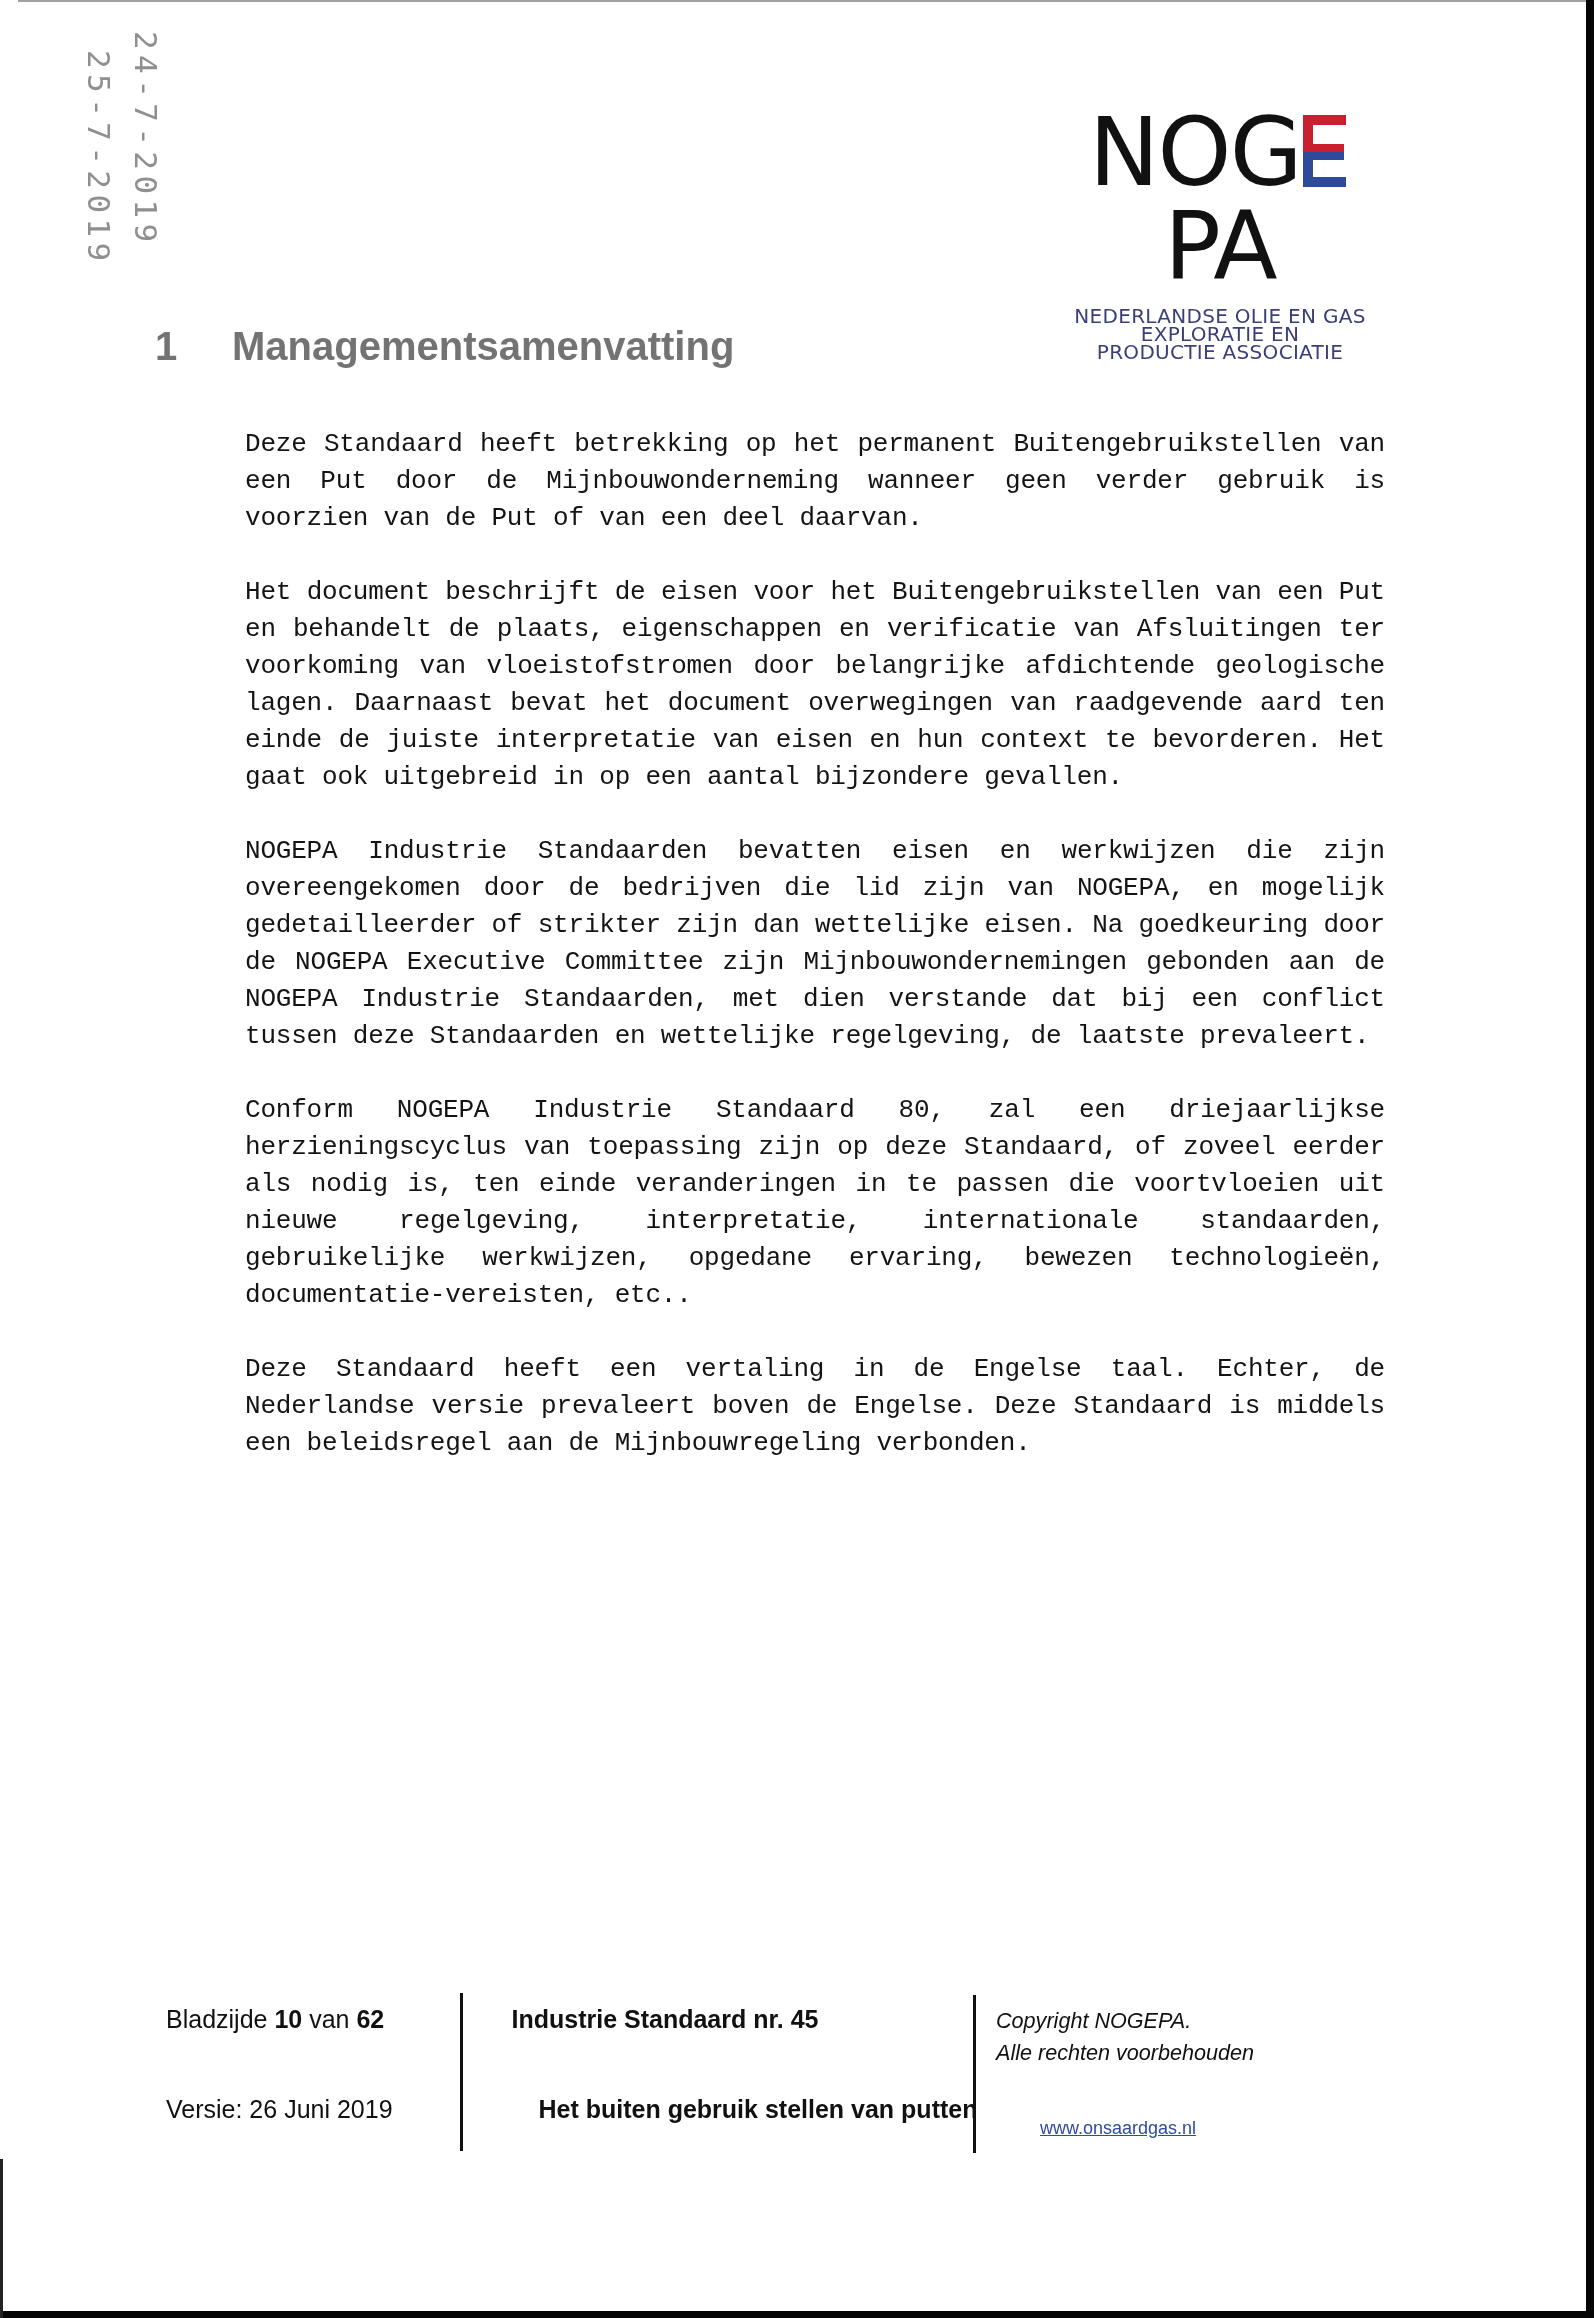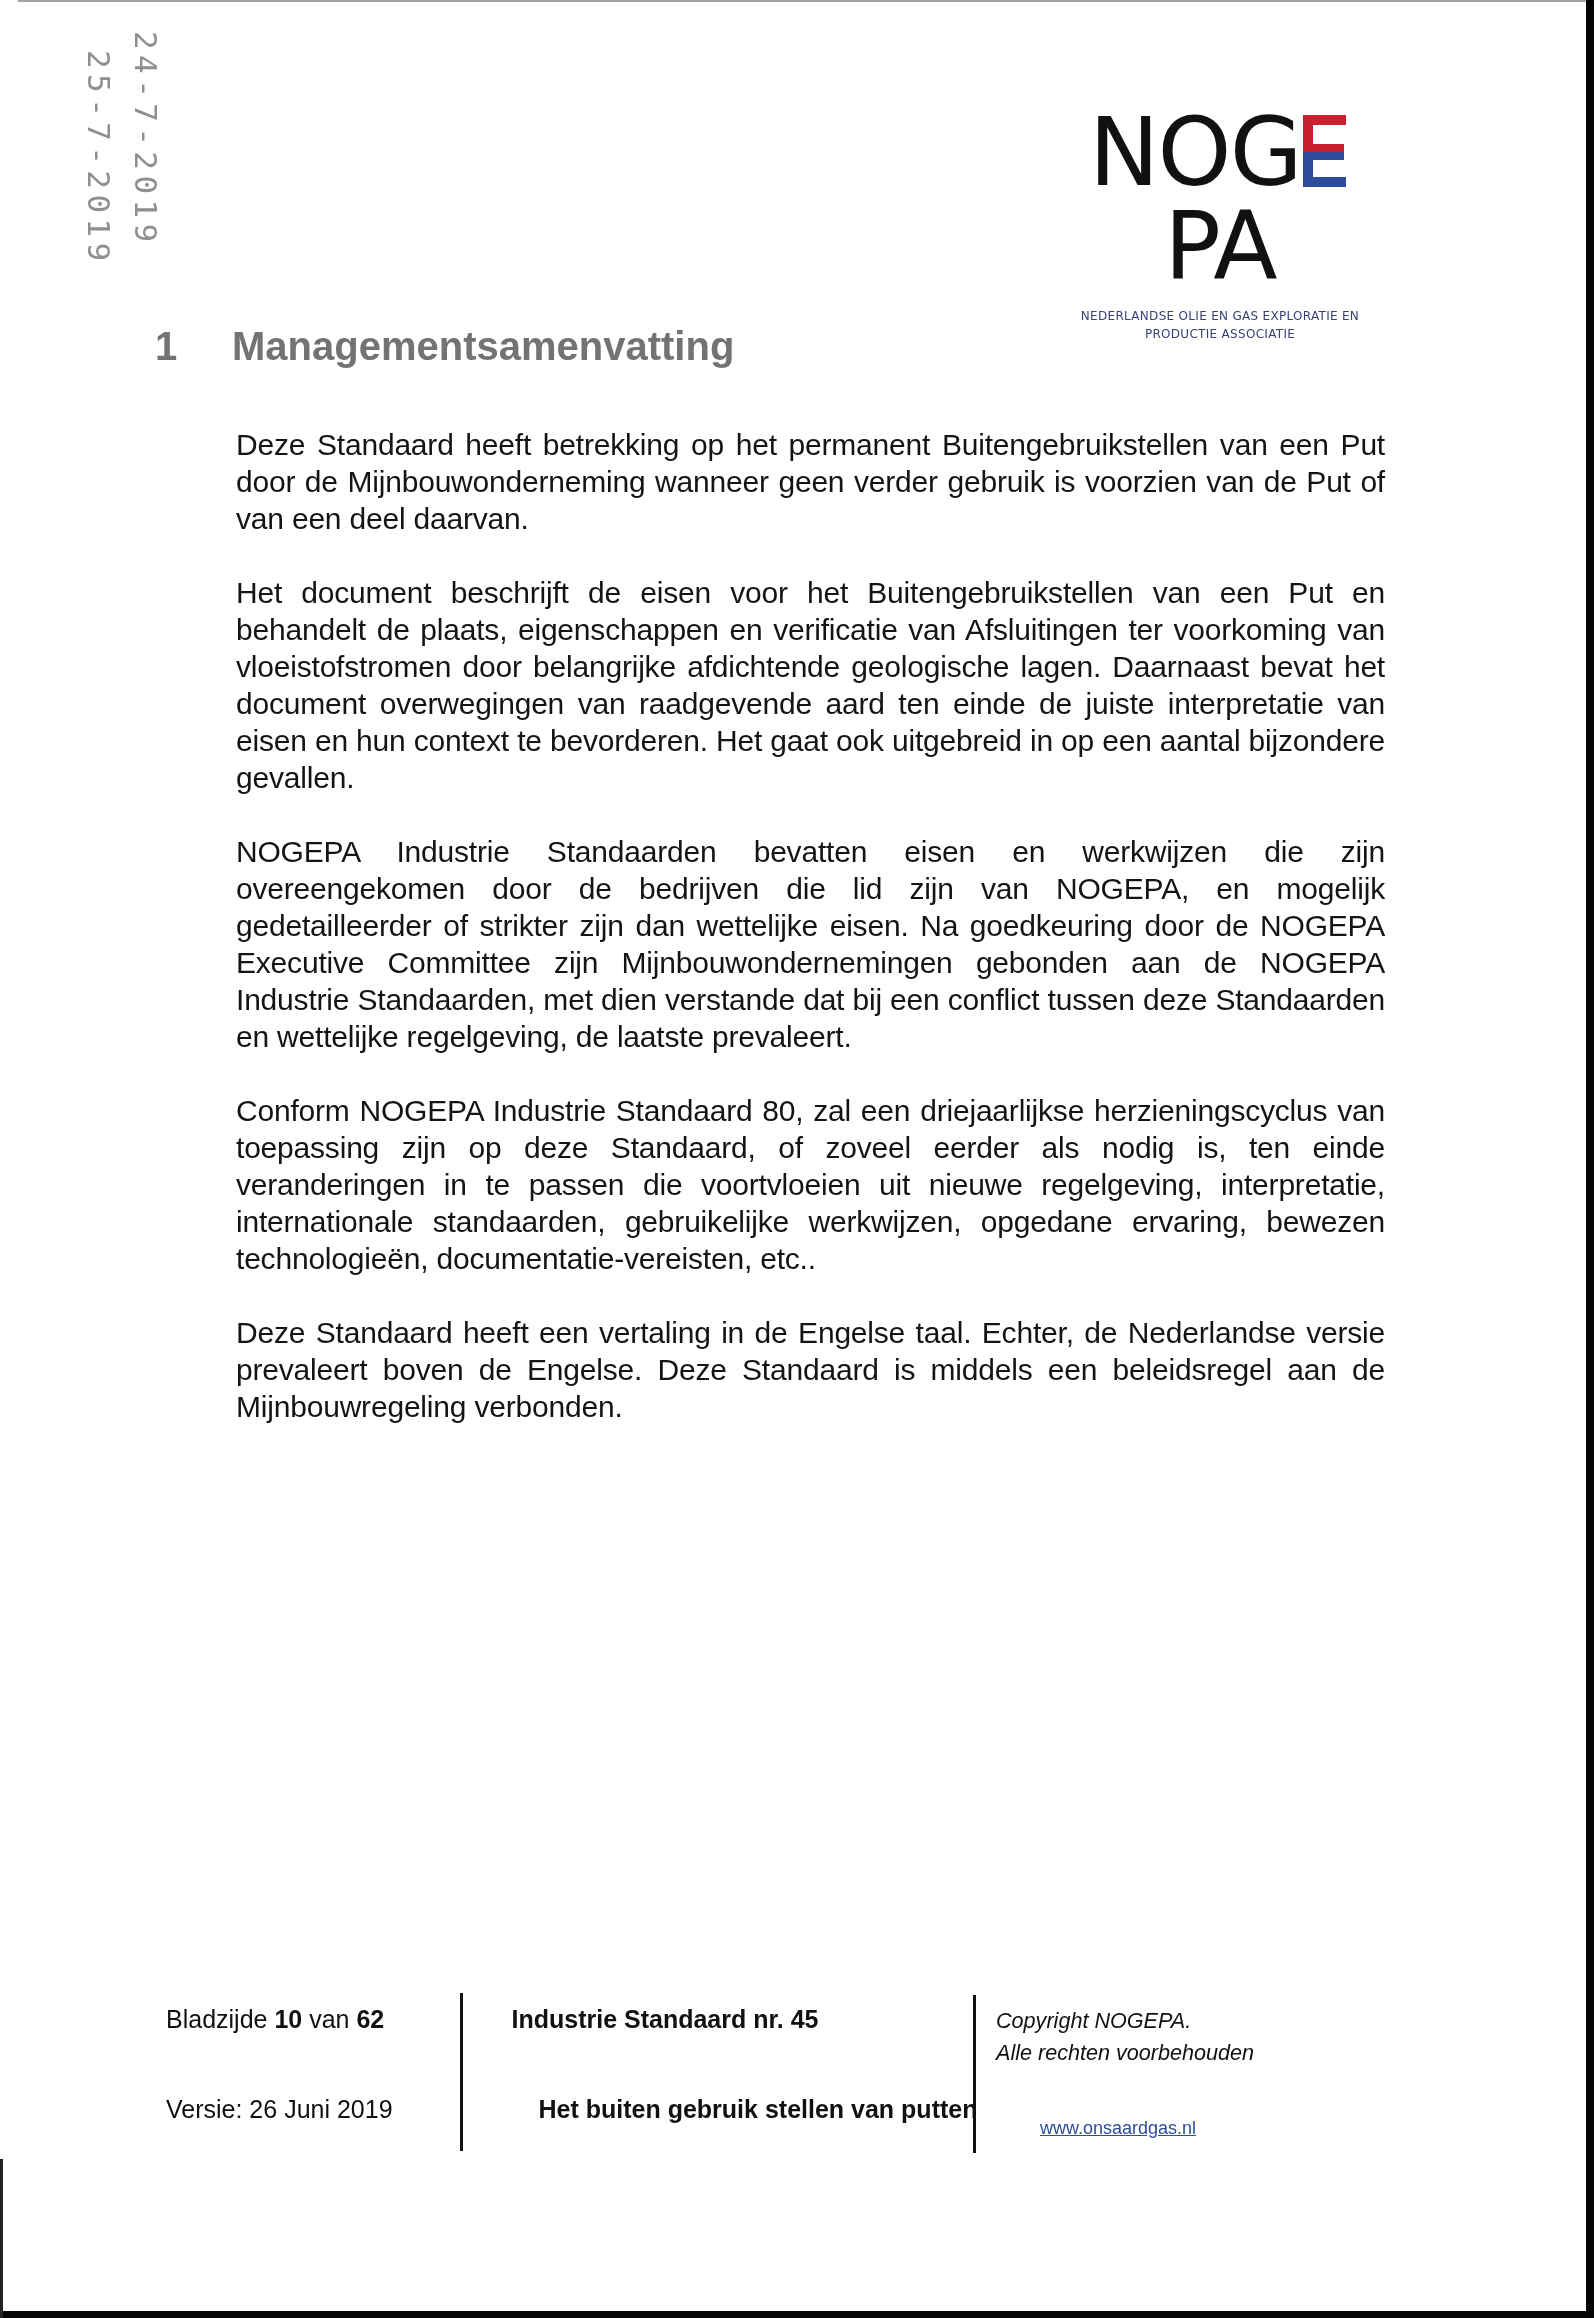--- a/index.html
+++ b/index.html
@@ -33,34 +33,34 @@
       margin: 0 5.4px 0 1.8px; vertical-align: -1.8px;
     }
     .logo-e .bar { position: absolute; left: 0; background: #2f4a9a; }
     .logo-e .spine-top { position: absolute; left: 0; top: 0; width: 10.8px; height: 36px; background: #c8202f; }
     .logo-e .spine-bot { position: absolute; left: 0; top: 36px; width: 10.8px; height: 36px; background: #2f4a9a; }
     .logo-e .b1 { top: 0; width: 43px; height: 10px; background: #c8202f; }
     .logo-e .b2 { top: 29px; width: 41px; height: 8px; background: #c8202f; }
     .logo-e .b2b { top: 37px; width: 41px; height: 8px; background: #2f4a9a; }
     .logo-e .b3 { top: 62px; width: 43px; height: 10px; background: #2f4a9a; }
     .logo-sub {
-      font-size: 12px; color: #3a3f78; letter-spacing: 0.3px; line-height: 18px; margin-top: 12.6px;
+      font-size: 20px; color: #3a3f78; letter-spacing: 0.3px; line-height: 18px; margin-top: 12.6px;
       font-family: "DejaVu Sans", sans-serif;
     }
 
     .heading {
       position: absolute; left: 155px; top: 324px; font-size: 40px; font-weight: bold;
       color: #737373; font-family: "Liberation Sans", sans-serif;
     }
     .heading .num { display: inline-block; width: 77px; }
 
     .body { position: absolute; left: 232px; top: 426px; width: 1153px; }
     .para {
-      font-size: 30px; line-height: 37px; margin: 0 0 37px 4px; text-align: justify;
-      font-family: Liberation Sans, sans-serif; color: #141414; letter-spacing: -0.2px;
+      font-size: 26px; line-height: 37px; margin: 0 0 37px 13px; text-align: justify;
+      font-family: Liberation Mono, monospace; color: #141414; letter-spacing: -0.2px;
     }
 
     .footer-text { position: absolute; font-size: 25px; color: #111; white-space: nowrap; font-family: "Liberation Sans", sans-serif; }
     .footer-text b { font-weight: bold; margin-top: 44px; }
     .f-page { left: 166px; top: 2005px; }
     .f-version { left: 166px; top: 2095px; }
     .f-std { left: 461px; width: 408px; text-align: center; top: 2005px; font-weight: bold; }
     .f-title { left: 461px; width: 594px; text-align: center; top: 2095px; font-weight: bold; }
     .divider { position: absolute; width: 2.7px; background: #111; }
     .d1 { left: 460px; top: 1993px; height: 158px; }

